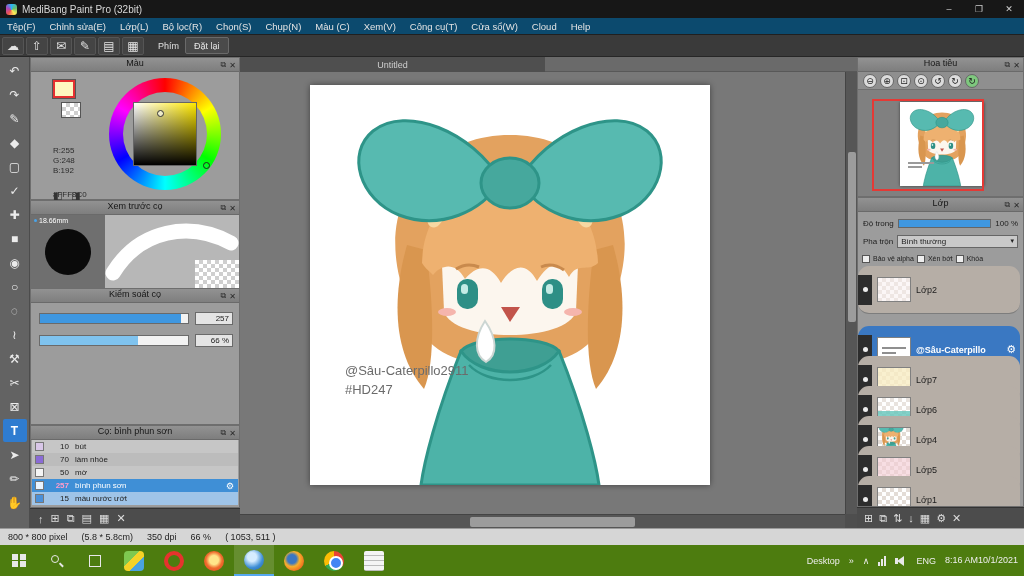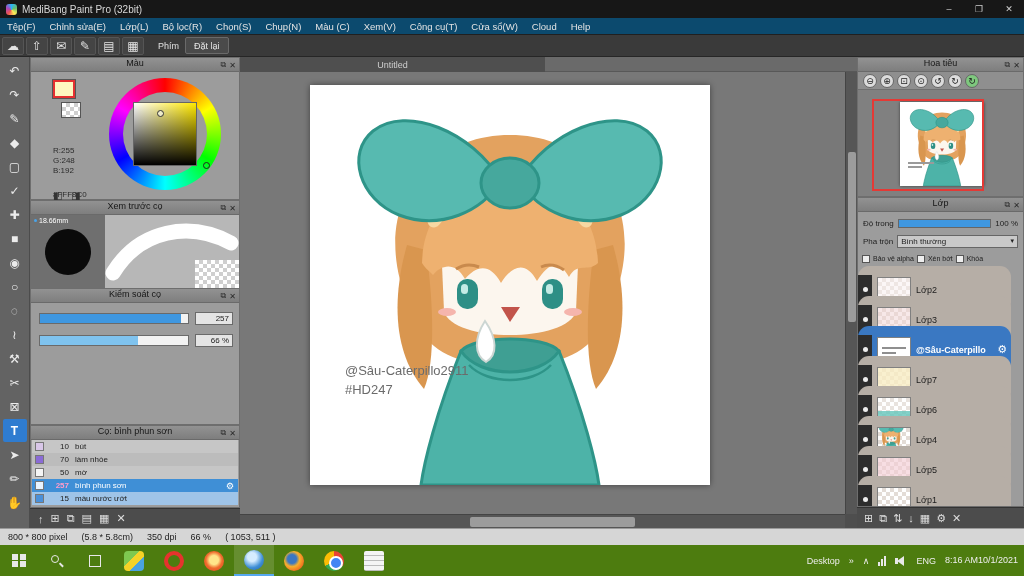--- a/index.html
+++ b/index.html
@@ -97,21 +97,21 @@
   .lrowlbl{font-size:8px;color:#1e1e1e;}
   .oprow{position:absolute;left:5px;top:18px;right:5px;height:14px;display:flex;align-items:center;gap:4px;}
   .optrack{flex:1;height:9px;background:#f0f0f0;border:1px solid #666;}
   .opfill{display:block;width:100%;height:100%;background:#3f97e0;}
   .blrow{position:absolute;left:5px;top:36px;right:5px;height:14px;display:flex;align-items:center;gap:4px;}
   .dd{flex:1;height:13px;background:#c9c9c9;border:1px solid #666;font-size:8px;color:#1e1e1e;display:flex;align-items:center;padding:0 3px;}
   .dd .ar{margin-left:auto;font-size:7px;}
   .ckrow{position:absolute;left:4px;top:54px;right:2px;height:13px;display:flex;align-items:center;gap:3px;font-size:7px;color:#1e1e1e;}
   .cb{width:8px;height:8px;background:#eee;border:1px solid #555;display:inline-block;}
   .llist{position:absolute;left:0;top:68px;right:0;bottom:0;overflow:hidden;}
-  .lrow{position:absolute;left:0;right:12px;height:48px;background:#b6aea6;border-bottom:1px solid #7d7d7d;display:flex;align-items:center;border-radius:11px;}
+  .lrow{position:absolute;left:0;right:3px;height:48px;background:#b6aea6;border-bottom:1px solid #7d7d7d;display:flex;align-items:center;border-radius:11px;}
   .lrow .vis{width:14px;height:30px;background:#2d2d2d;display:flex;align-items:center;justify-content:center;}
   .dot{width:5px;height:5px;border-radius:50%;background:#ededed;}
   .lthumb{width:34px;height:25px;margin:0 5px;border:1px solid #808080;position:relative;overflow:hidden;background-image:conic-gradient(#e3dcd6 90deg,#ffffff 90deg 180deg,#e3dcd6 180deg 270deg,#ffffff 270deg);background-size:8px 8px;}
   .lname{font-size:9px;color:#1d1d1d;}
   .lrow.sel{background:#3a78c2;}
   .lrow.sel .lname{color:#fff;font-weight:bold;}
   .lgear{margin-left:auto;margin-right:4px;color:#fff;font-size:11px;}
   .tint{position:absolute;inset:0;}
   .t2{background:rgba(247,238,238,.55);}
   .t3{background:rgba(240,214,214,.55);}
@@ -443,29 +443,20 @@
       <div class="llist">
         <div class="lrow" style="top:0;">
           <span class="vis">
               <span class="dot"></span>
             </span>
           <span class="lthumb">
               <span class="tint t2"></span>
             </span>
           <span class="lname">Lớp2</span>
         </div>
-        <div class="lrow" style="top:30px;">
-          <span class="vis">
-              <span class="dot"></span>
-            </span>
-          <span class="lthumb">
-              <span class="tint t3"></span>
-            </span>
-          <span class="lname">Lớp3</span>
-        </div>
         <div class="lrow sel" style="top:60px;">
           <span class="vis">
               <span class="dot"></span>
             </span>
           <span class="lthumb">
               <span class="tint tsel"></span>
               <span style="position:absolute;left:4px;top:9px;width:24px;height:2px;background:#8f8f8f;"></span>
               <span style="position:absolute;left:4px;top:14px;width:14px;height:2px;background:#8f8f8f;"></span>
             </span>
           <span class="lname">@Sâu-Caterpillo</span>

